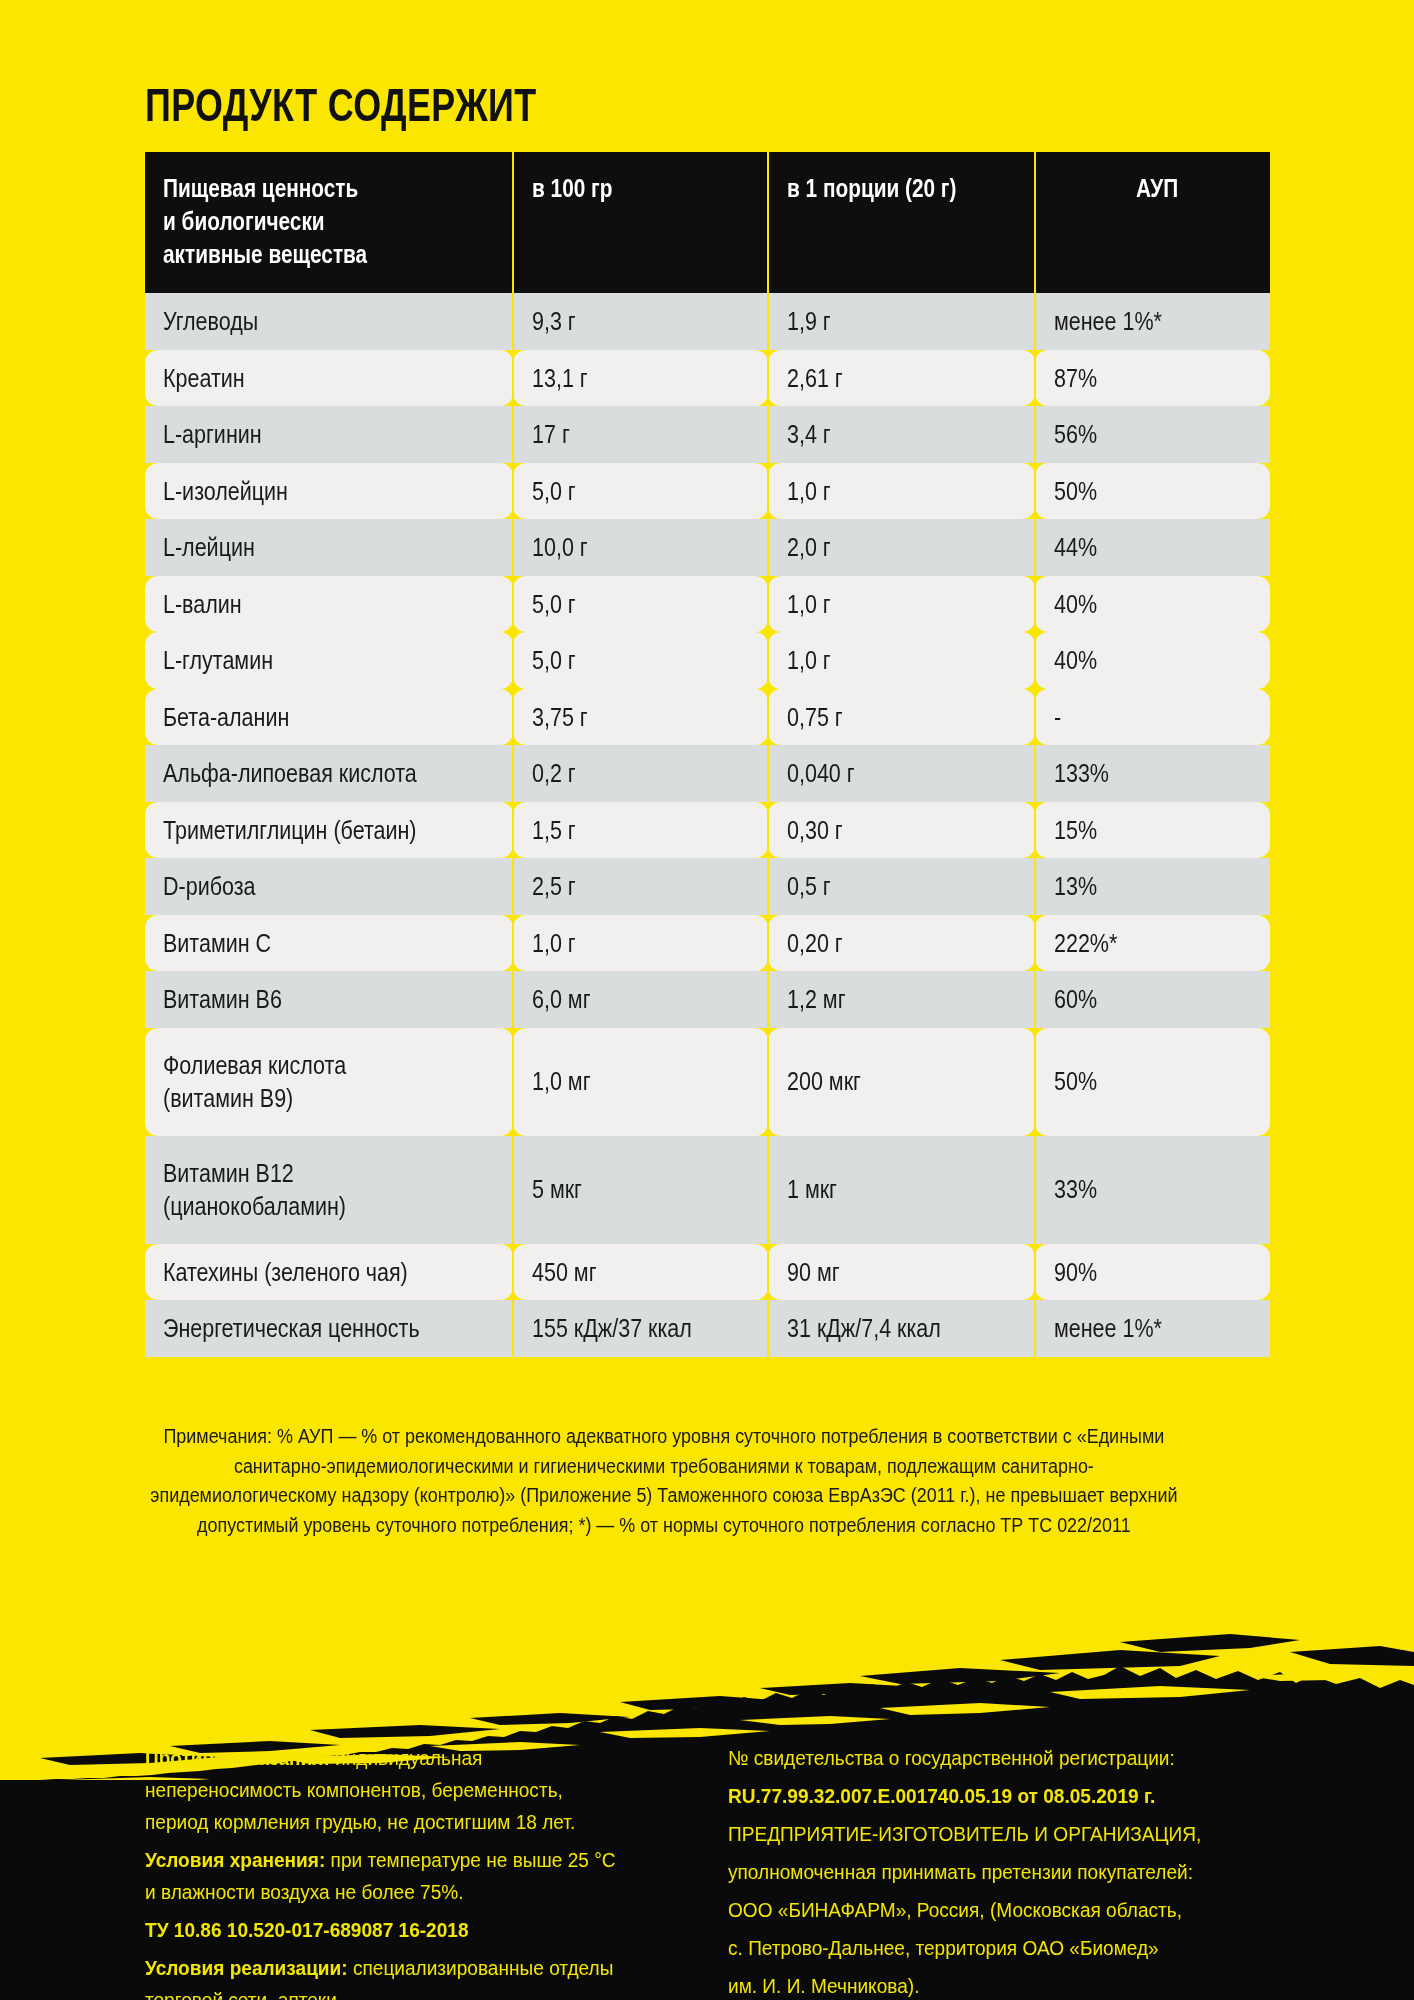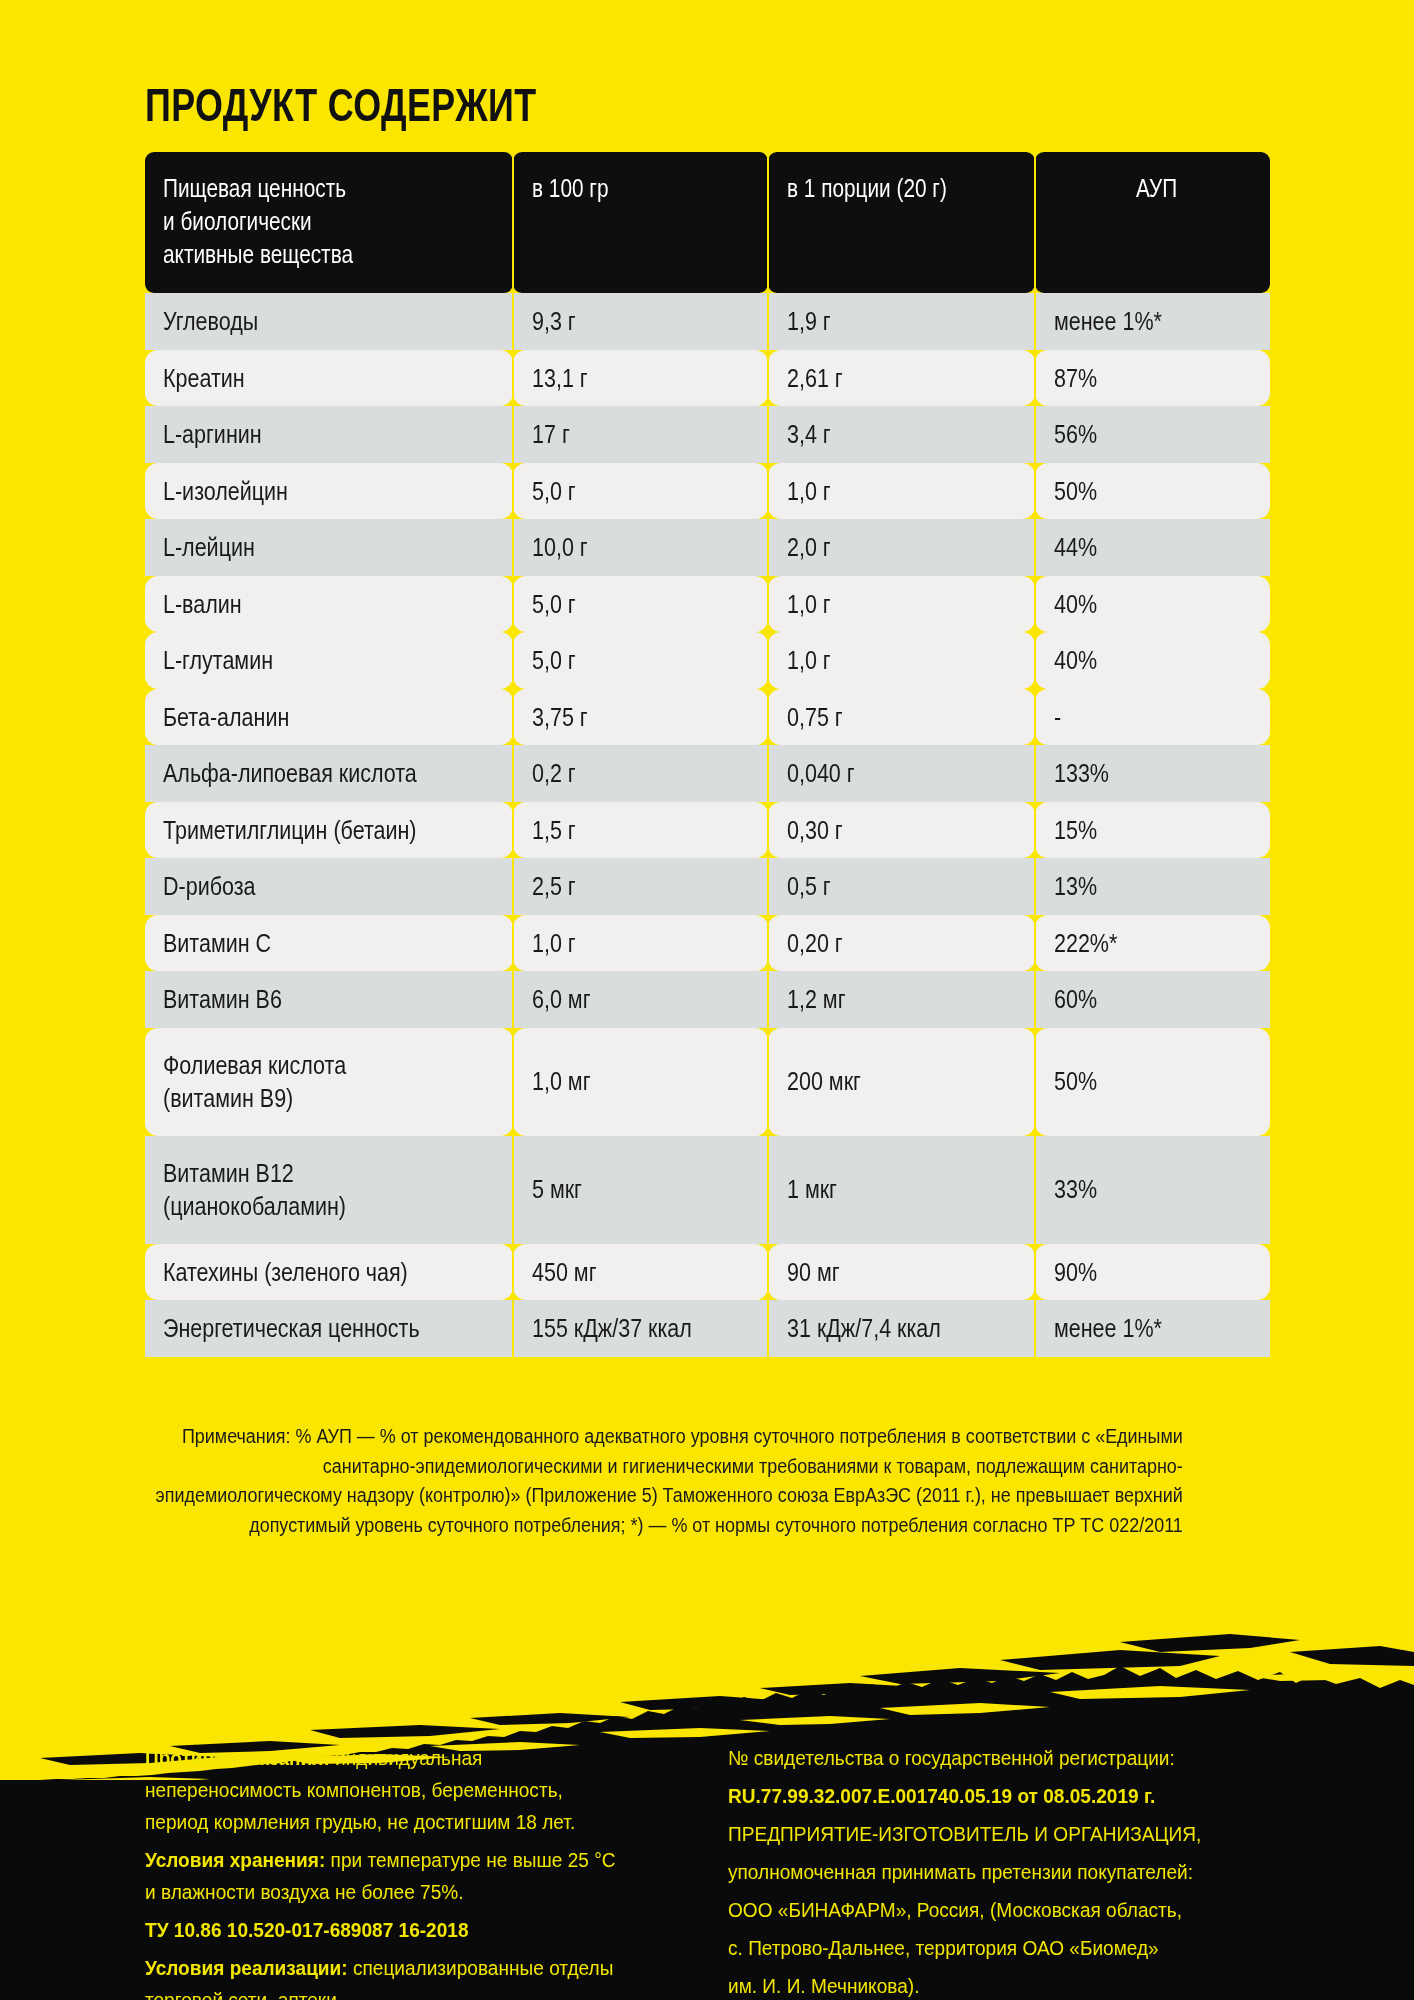--- a/index.html
+++ b/index.html
@@ -40,27 +40,26 @@
   #nutrition-table col.c2 { width:255px; }
   #nutrition-table col.c3 { width:267px; }
   #nutrition-table col.c4 { width:235px; }
 
   #nutrition-table thead th {
     background:#0E0E0E;
     color:#FFFFFF;
     text-align:left;
     vertical-align:top;
     font-size:26px;
-    font-weight:normal;
+    font-weight:bold;
     line-height:1.27;
     padding:20px 0 22px 18px;
     border-right:2px solid #FAE600;
     transform:none;
     height:108px;
-    border-radius:9px;
   }
   #nutrition-table thead th:last-child { border-right:none;text-align:center; }
   #nutrition-table thead th .hdr-inner {
     display:inline-block;
     transform:scaleX(0.80);
     transform-origin:left top;
     white-space:pre-line;
   }
 
   #nutrition-table tbody td {
@@ -85,21 +84,21 @@
 
   
   #notes {
     position:absolute;
     left:145px;
     top:1422px;
     width:1128px;
     font-size:19.5px;
     line-height:1.52;
     color:#1A1A1A;
-    text-align:right;
+    text-align:center;
   }
   #notes .notes-inner {
     display:inline-block;
     transform:scaleX(0.92);
     transform-origin:left top;
   }
 
   
   #bottom-panel {
     position:absolute;

